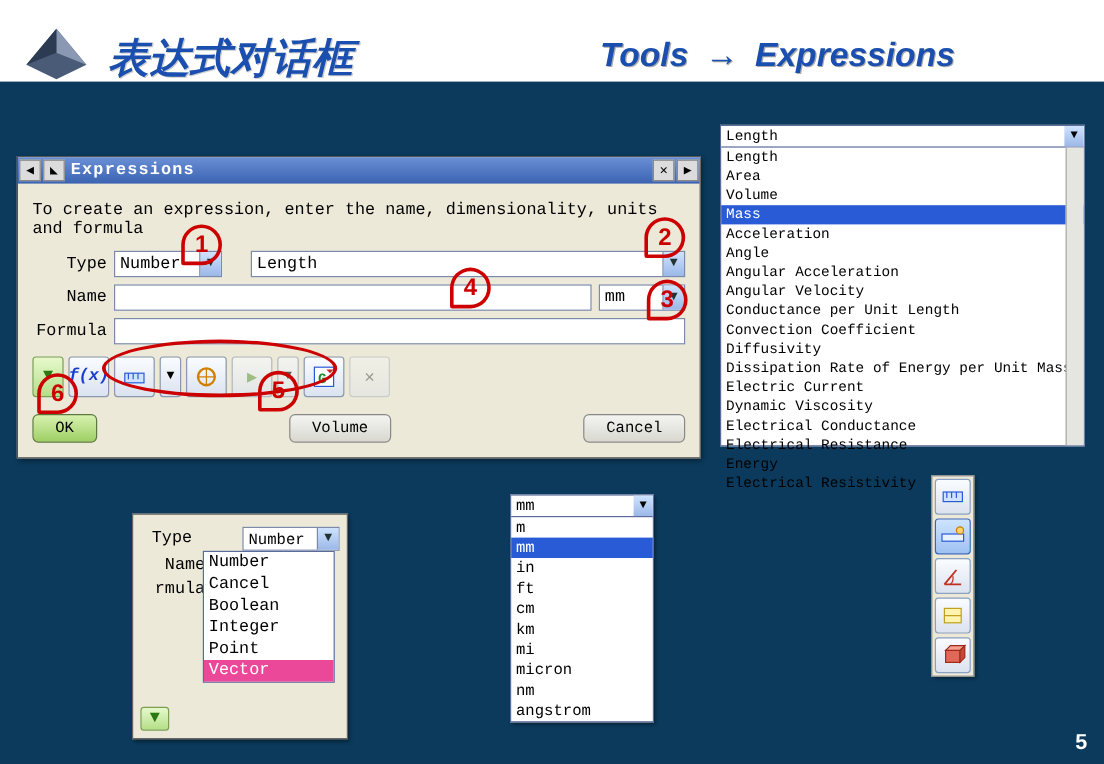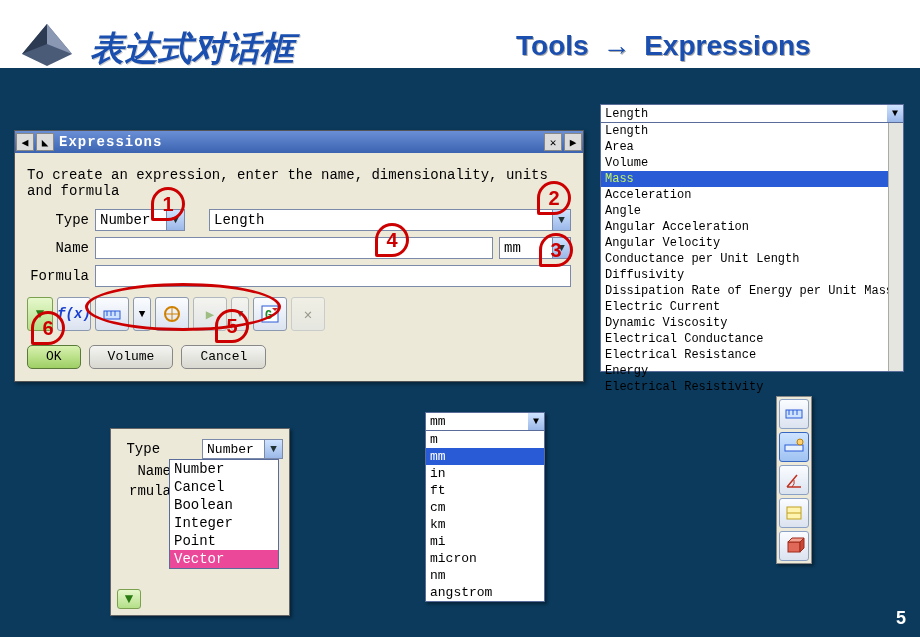--- a/index.html
+++ b/index.html
@@ -28,23 +28,24 @@
     left: 90px; top: 26px;
     font-size: 34px;
     font-weight: bold;
     font-style: italic;
     color: #1a4fb0;
     font-family: "KaiTi","STKaiti","SimSun",serif;
     text-shadow: 1px 1px 0 #ccc;
   }
   .breadcrumb {
     position: absolute;
-    left: 516px; top: 30px;
+    left: 500px; top: 30px;
     font-size: 28px;
     font-weight: bold;
+    font-style: italic;
     color: #1a4fb0;
     text-shadow: 1px 1px 0 #aaa;
     white-space: nowrap;
   }
   .breadcrumb .arrow { margin: 0 6px; font-weight: bold; }
 
   
   .dialog {
     position: absolute;
     left: 14px; top: 130px;
@@ -101,21 +102,21 @@
   .tbtn {
     width: 34px; height: 34px;
     background: linear-gradient(#fafcff,#dbe3f0);
     border: 1px solid #8a98b0;
     border-radius: 3px;
     display: flex; align-items: center; justify-content: center;
     cursor: pointer;
     font-size: 14px;
   }
   .tbtn.small-drop { width: 18px; font-size: 11px; }
-  .buttons { display:flex; justify-content:flex-start; gap:8px; margin-top:14px;}
+  .buttons { display:flex; justify-content:space-between; gap:8px; margin-top:14px;}
   .pbtn {
     height: 24px; padding: 0 18px;
     border-radius: 5px;
     border: 1px solid #5a7a3a;
     background: linear-gradient(#d8f2b0,#9ecf64);
     font-family: "Courier New", monospace;
     font-size: 13px;
     cursor: pointer;
     text-align: center; line-height: 22px;
   }
@@ -153,21 +154,21 @@
     height:18px; padding-left:4px;
     background:#fff;
     position:relative;
   }
   .listbox .sel-header .drop{
     position:absolute; right:0; top:0; width:16px; height:100%;
     background:linear-gradient(#cfe3ff,#9bb8e8);
     display:flex;align-items:center;justify-content:center;font-size:10px;
   }
   .listbox .opt { padding: 1px 4px; white-space: nowrap; }
-  .listbox .opt.sel { background:#2a5bd7; color:#bef264; }
+  .listbox .opt.sel { background:#2a5bd7; color:#ffffff; }
   .listbox .scroll {
     position:absolute; right:0; top:18px; bottom:0; width:15px;
     background:#e6e6e0; border-left:1px solid #aaa;
   }
 
   
   .type-popup {
     position:absolute;
     left:110px; top:428px;
     width:180px;
@@ -363,20 +364,21 @@
   <div id="dim-opts">
       <div class="opt">Length</div>
       <div class="opt">Area</div>
       <div class="opt">Volume</div>
       <div class="opt sel">Mass</div>
       <div class="opt">Acceleration</div>
       <div class="opt">Angle</div>
       <div class="opt">Angular Acceleration</div>
       <div class="opt">Angular Velocity</div>
       <div class="opt">Conductance per Unit Length</div>
+      <div class="opt">Convection Coefficient</div>
       <div class="opt">Diffusivity</div>
       <div class="opt">Dissipation Rate of Energy per Unit Mass</div>
       <div class="opt">Electric Current</div>
       <div class="opt">Dynamic Viscosity</div>
       <div class="opt">Electrical Conductance</div>
       <div class="opt">Electrical Resistance</div>
       <div class="opt">Energy</div>
       <div class="opt">Electrical Resistivity</div>
     </div>
   <div class="scroll"></div>

